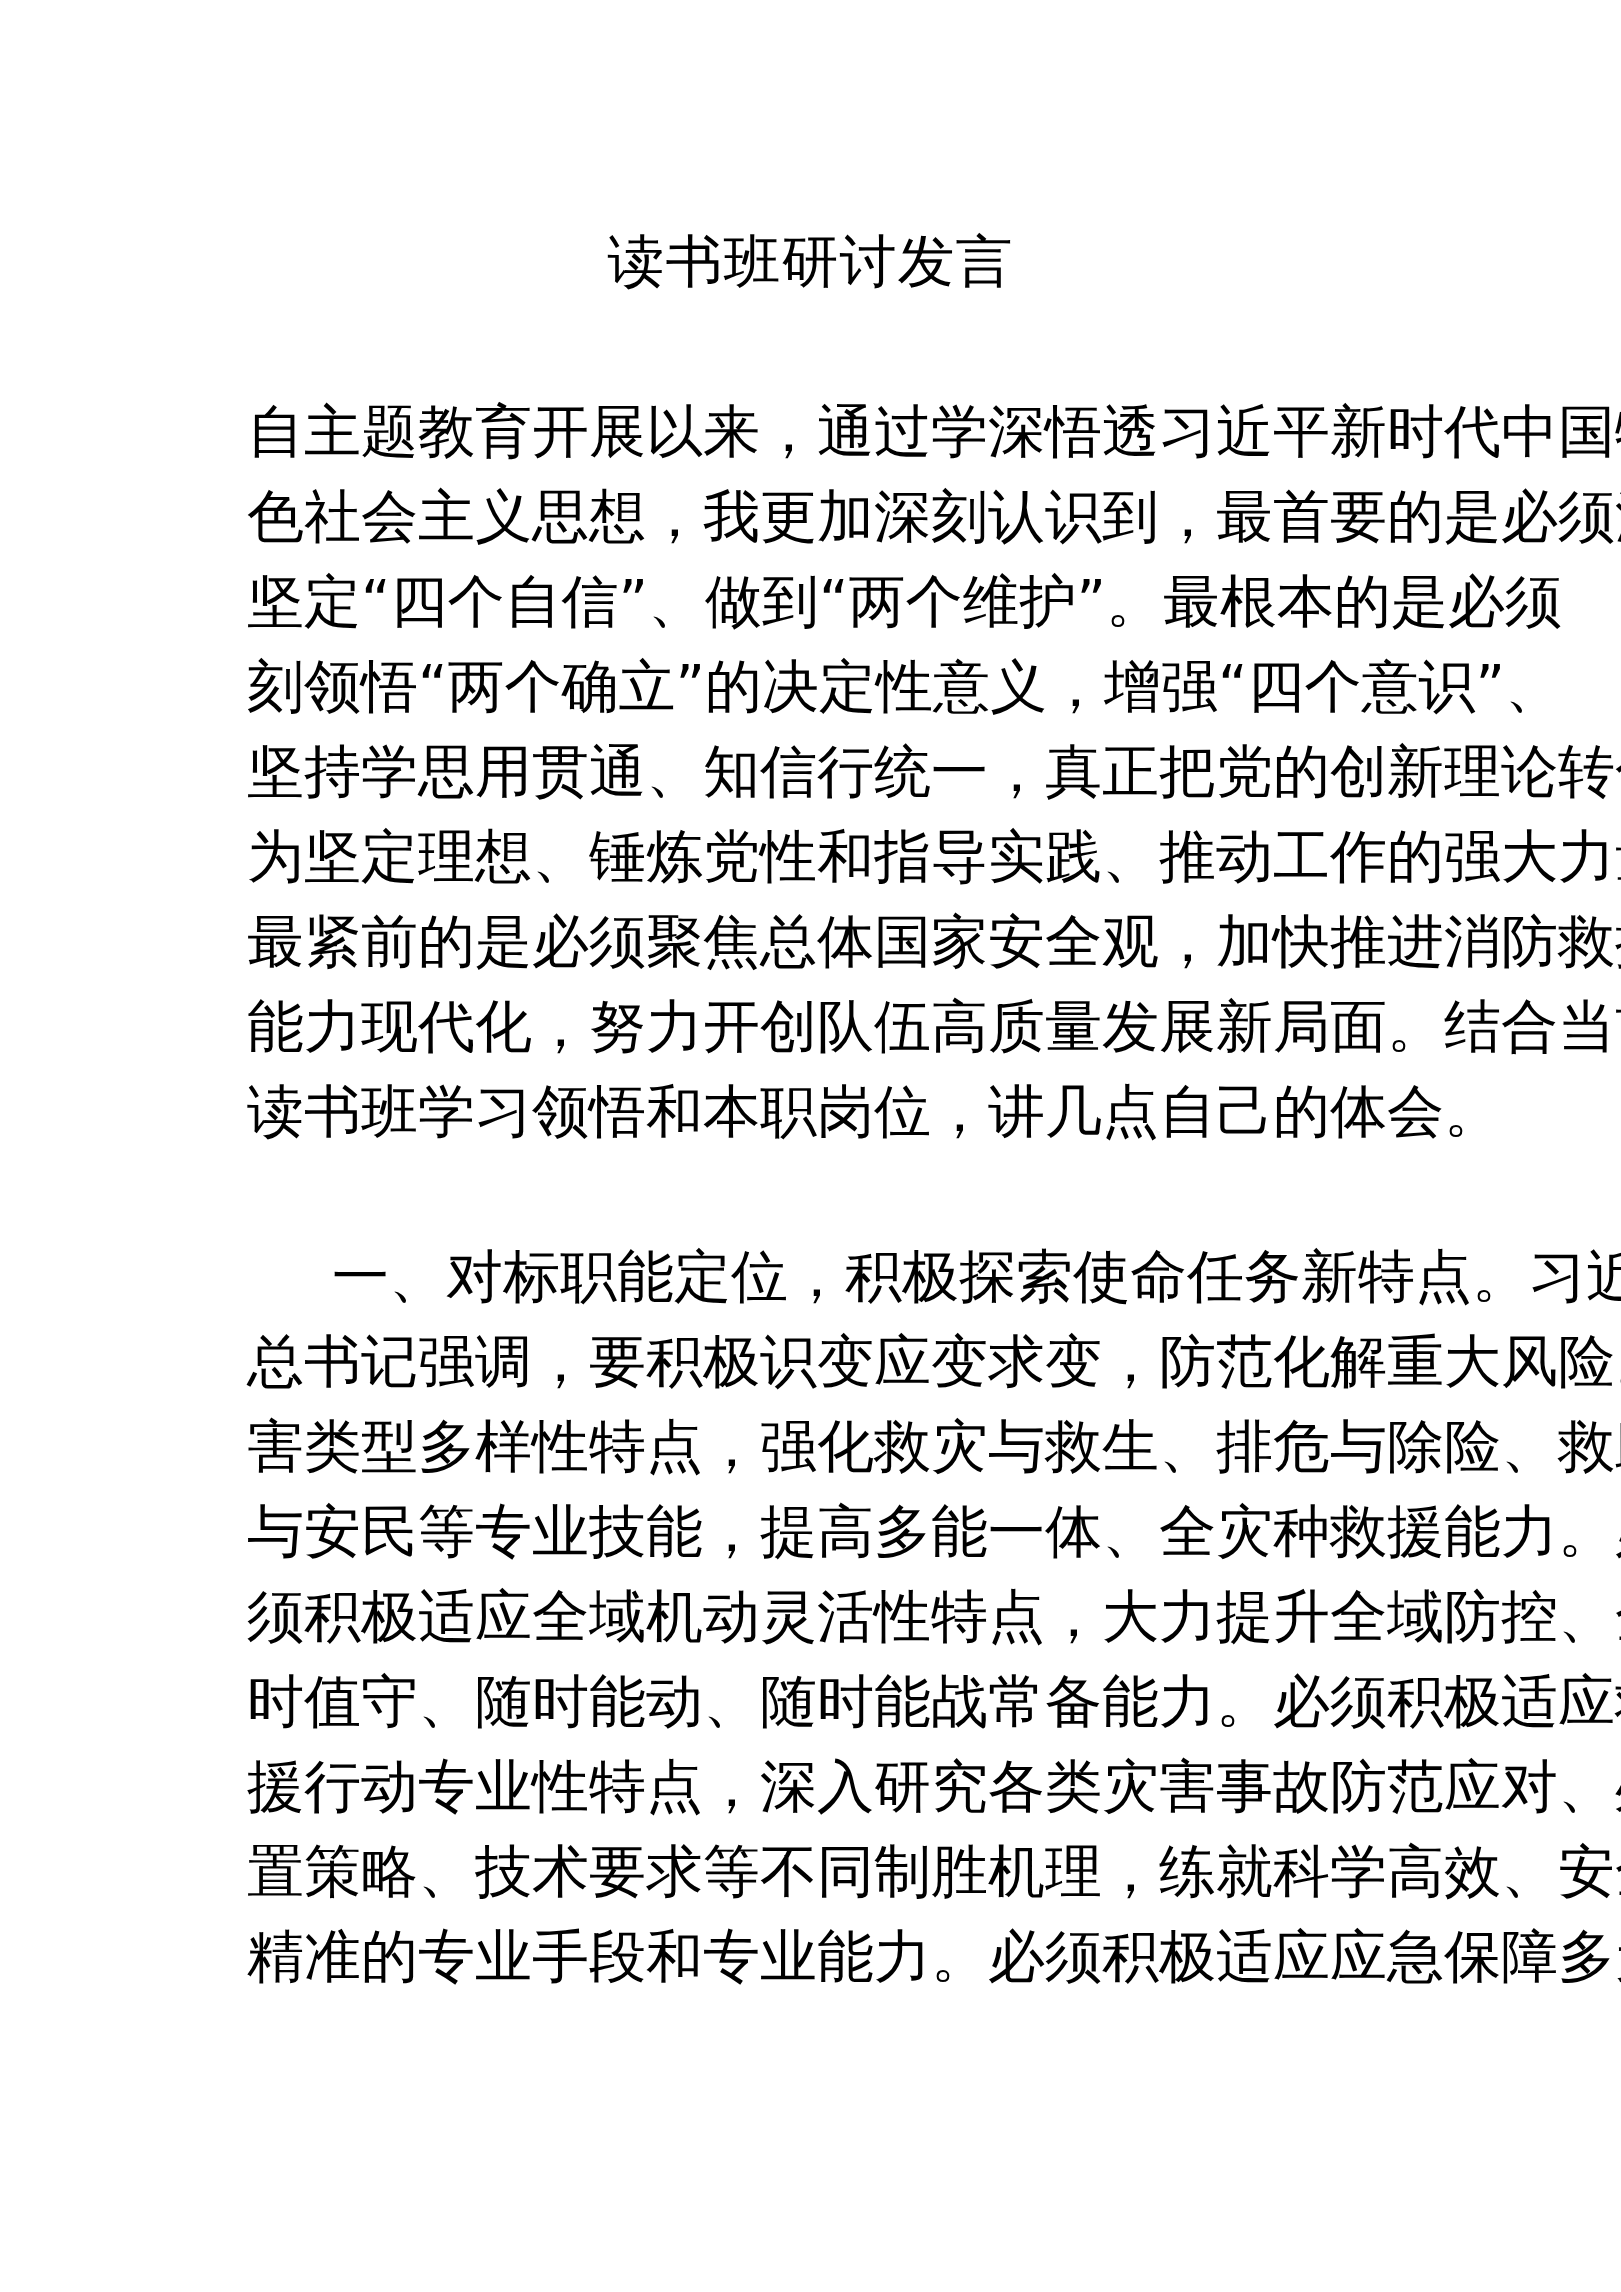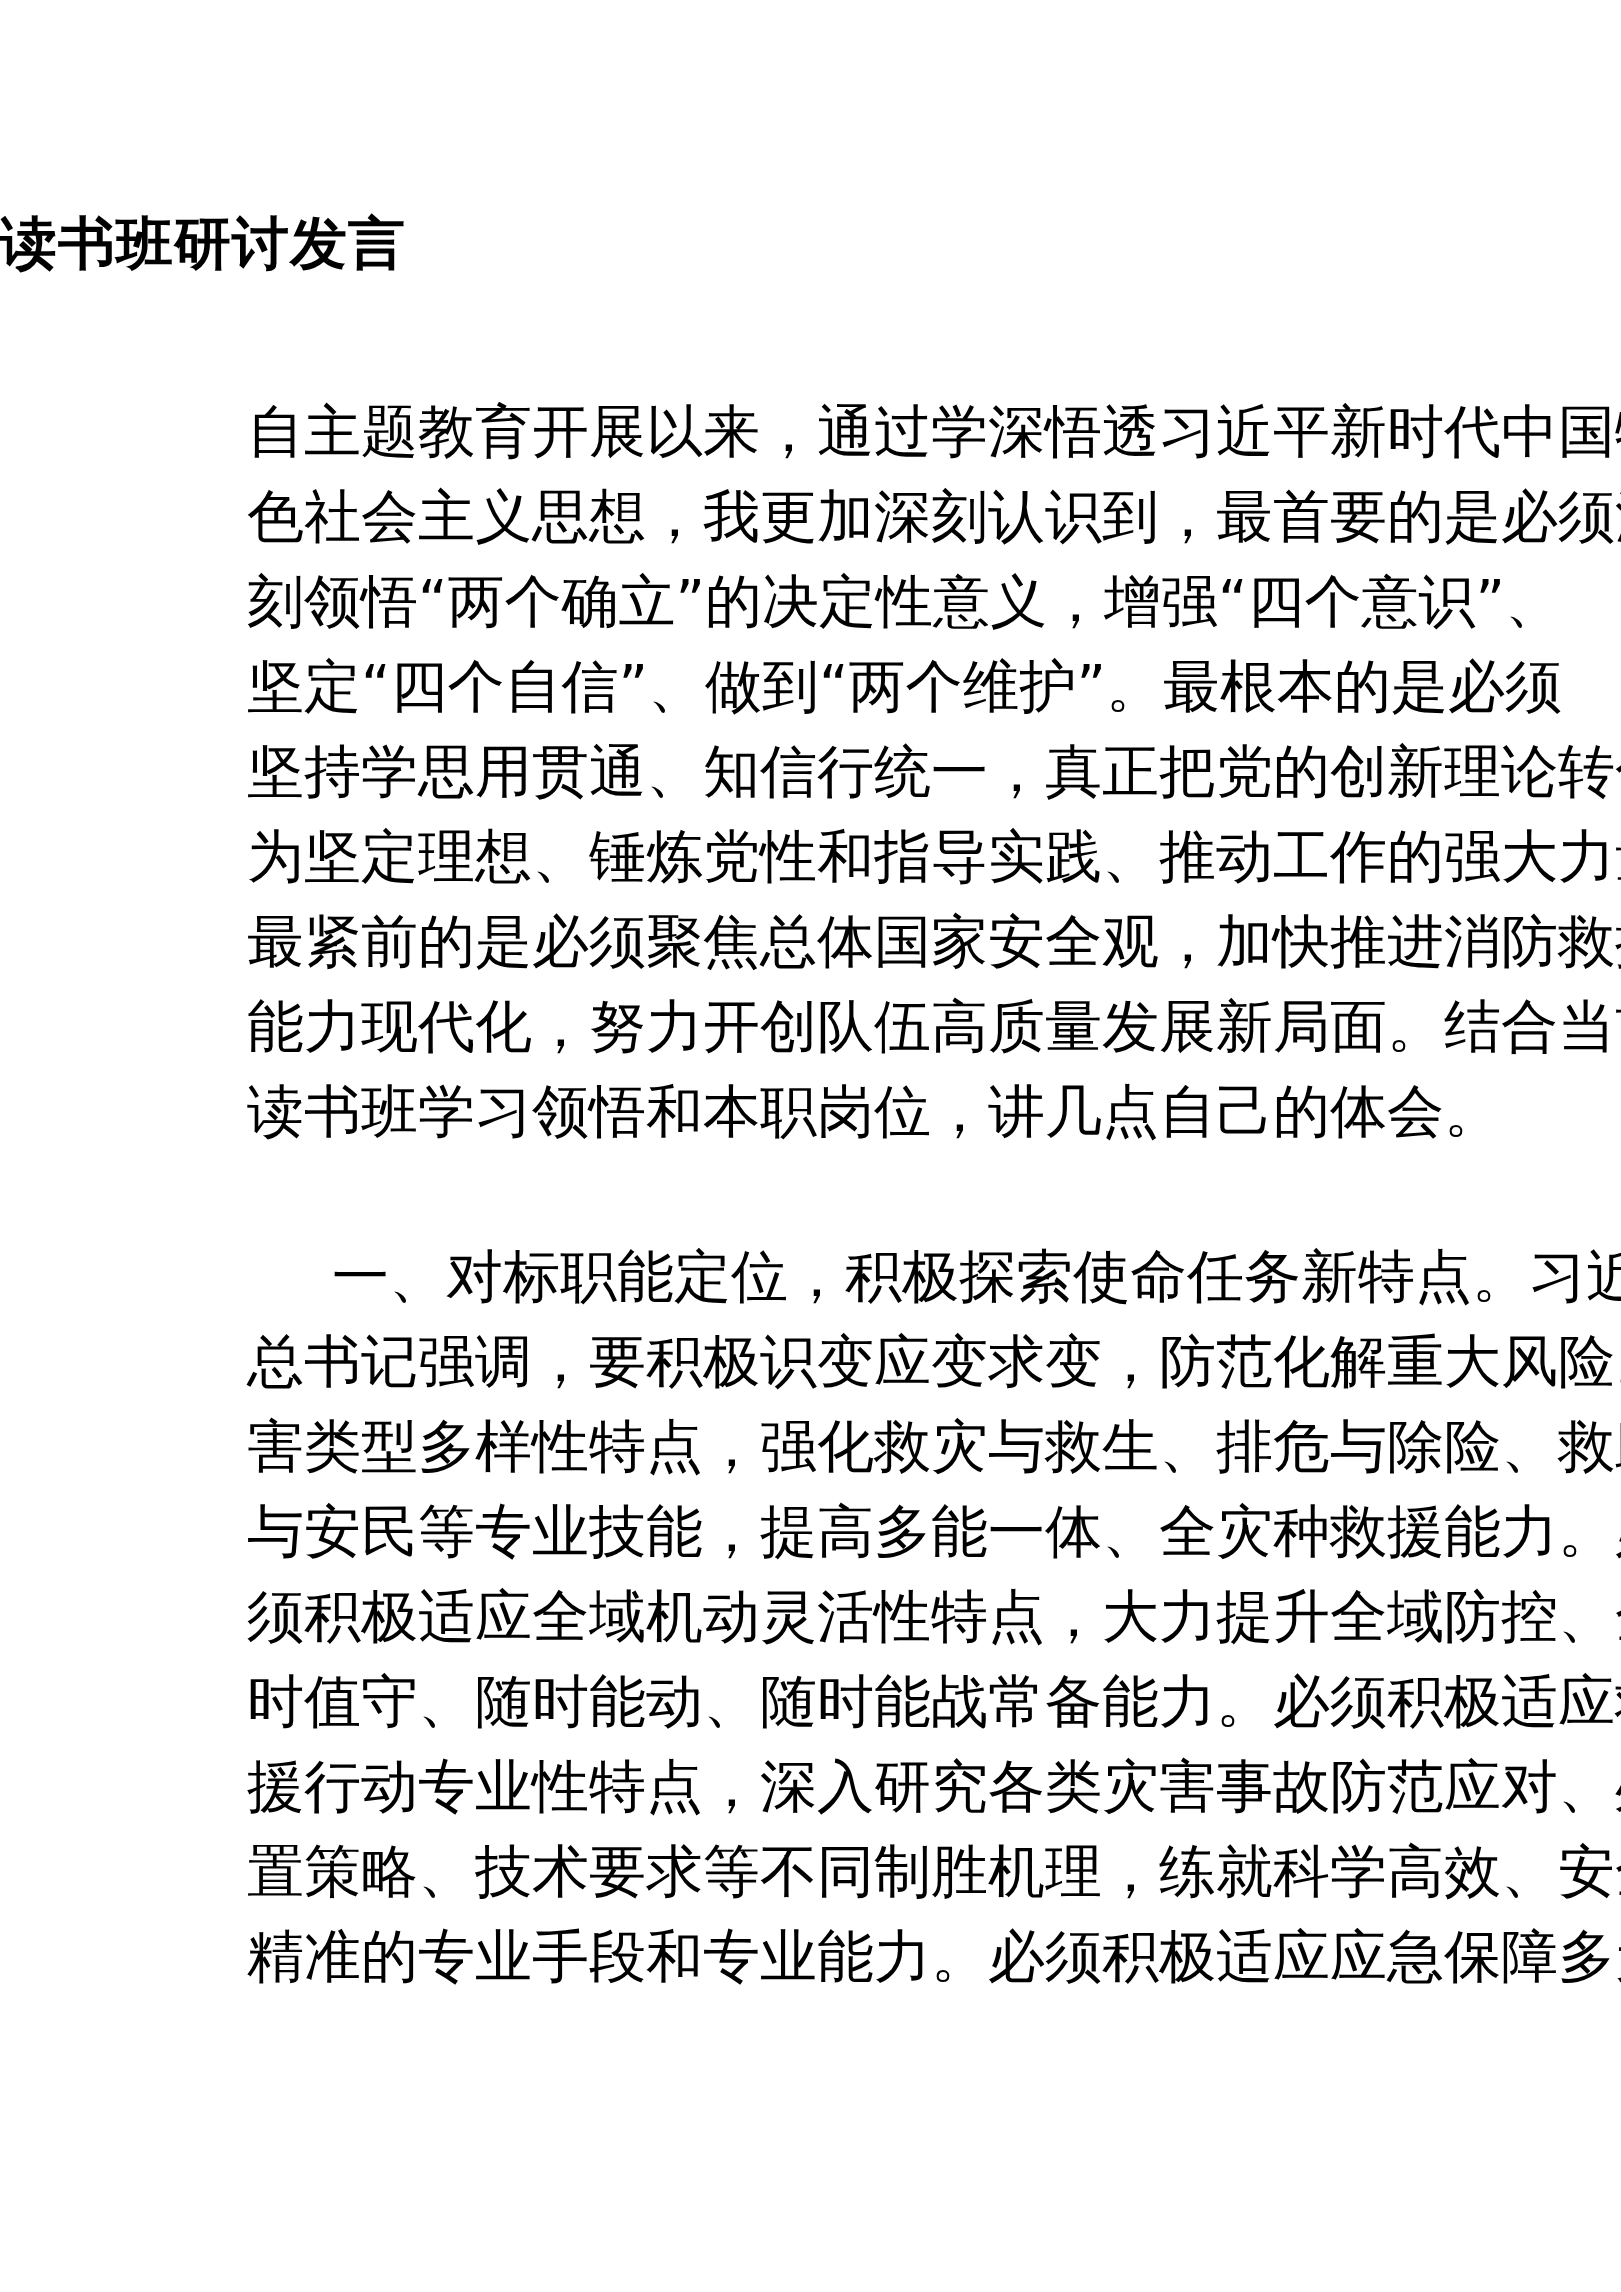--- a/index.html
+++ b/index.html
@@ -19,27 +19,27 @@
     position: absolute;
     left: 0; top: 0;
     width: 1621px;
     height: 2293px;
     background: #ffffff;
   }
   .title {
     position: absolute;
     left: 0;
     width: 1621px;
-    top: 204px;
-    text-align: left;
+    top: 222px;
+    text-align: center;
     font-size: 57px;
     line-height: 78px;
     letter-spacing: 1px;
     margin: 0;
-    font-weight: bold;
+    font-weight: normal;
   }
   .para {
     position: absolute;
     left: 247px;
     width: 1139px;
     margin: 0;
     font-size: 57px;
     line-height: 85px;
     text-align: justify;
     text-align-last: left;
@@ -61,22 +61,22 @@
 </head>
 <body>
 
 <div class="page">
 
   <h1 class="title">读书班研讨发言</h1>
 
   <div class="para" id="para-1">
     <span class="line">自主题教育开展以来，通过学深悟透习近平新时代中国特</span>
     <span class="line">色社会主义思想，我更加深刻认识到，最首要的是必须深</span>
+    <span class="line">坚定“四个自信”、做到“两个维护”。最根本的是必须</span>
     <span class="line">刻领悟“两个确立”的决定性意义，增强“四个意识”、</span>
-    <span class="line">坚定“四个自信”、做到“两个维护”。最根本的是必须</span>
     <span class="line">坚持学思用贯通、知信行统一，真正把党的创新理论转化</span>
     <span class="line">为坚定理想、锤炼党性和指导实践、推动工作的强大力量</span>
     <span class="line">最紧前的是必须聚焦总体国家安全观，加快推进消防救援</span>
     <span class="line">能力现代化，努力开创队伍高质量发展新局面。结合当前</span>
     <span class="line last">读书班学习领悟和本职岗位，讲几点自己的体会。</span>
   </div>
 
   <div class="para" id="para-2">
     <span class="line" style="text-indent: 28px;">　一、对标职能定位，积极探索使命任务新特点。习近平</span>
     <span class="line">总书记强调，要积极识变应变求变，防范化解重大风险。</span>

